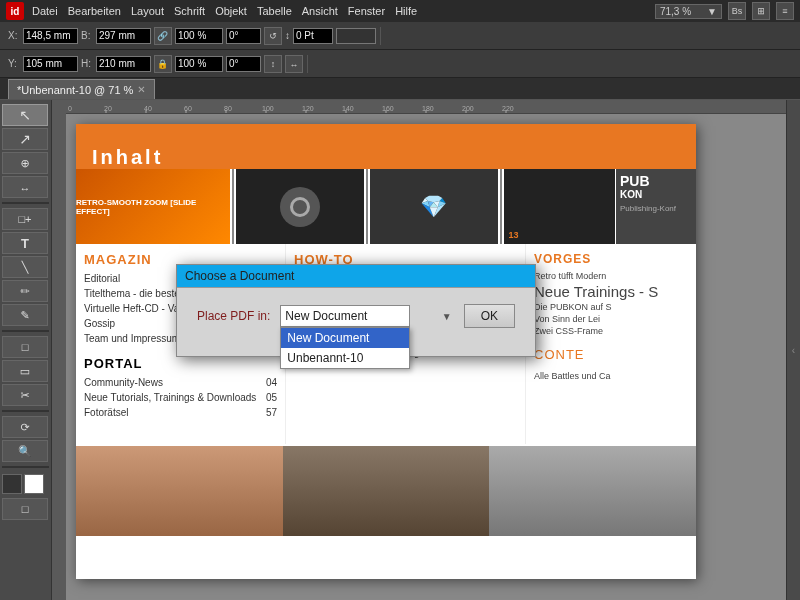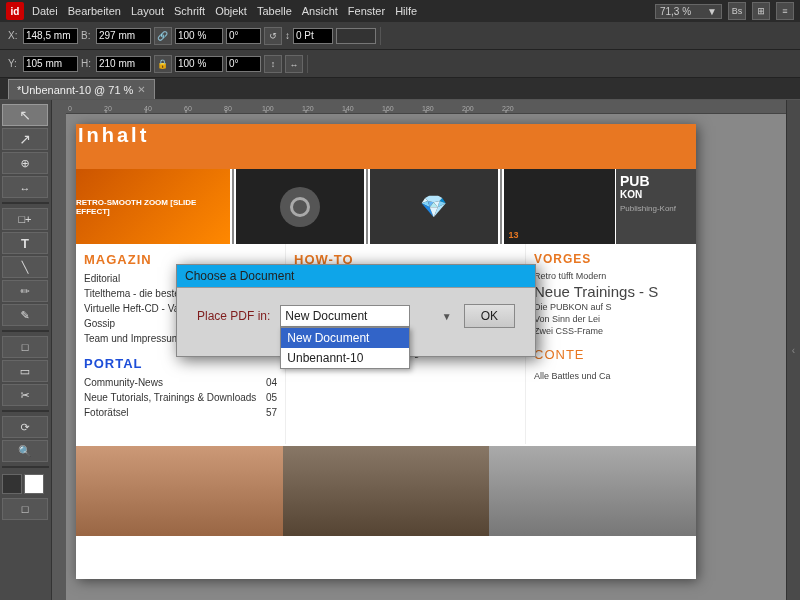--- a/index.html
+++ b/index.html
@@ -464,21 +464,21 @@
     <div class="ruler-v">
       <svg width="14" height="500">
         <rect width="14" height="500" fill="#5a5a5a"></rect>
       </svg>
     </div>
 
     <div class="doc-canvas">
 
       <div style="position:absolute;top:10px;left:10px;width:620px;height:455px;background:white;box-shadow:2px 2px 12px rgba(0,0,0,0.5)">
 
-        <div style="background:#e87722;height:45px;display:flex;align-items:flex-start;padding:0 2px">
+        <div style="background:#e87722;height:45px;display:flex;align-items:flex-end;padding:0 16px">
           <span style="color:white;font-size:20px;font-weight:bold;letter-spacing:3px">Inhalt</span>
         </div>
 
         <div style="display:flex;height:75px;gap:2px;padding:0">
           <div style="flex:1.2;background:linear-gradient(135deg,#cc5500,#ff8800);display:flex;align-items:center;justify-content:center;color:white;font-size:8px;font-weight:bold">RETRO-SMOOTH ZOOM [SLIDE EFFECT]</div>
           <div style="width:2px;background:#888"></div>
           <div style="flex:1;background:#222;display:flex;align-items:center;justify-content:center">
             <div style="width:40px;height:40px;background:#555;border-radius:50%;display:flex;align-items:center;justify-content:center">
               <div style="width:20px;height:20px;border:3px solid #aaa;border-radius:50%"></div>
             </div>
@@ -516,21 +516,21 @@
             <div style="display:flex;justify-content:space-between;font-size:10px;padding:2px 0;color:#333">
               <span>Gossip</span>
                 <span>80</span>
             </div>
             <div style="display:flex;justify-content:space-between;font-size:10px;padding:2px 0;color:#333">
               <span>Team und Impressum</span>
                 <span>83</span>
             </div>
 
             <div style="margin-top:10px">
-              <div style="color:#1d4ed8;font-size:13px;font-weight:bold;letter-spacing:1px;margin-bottom:4px">PORTAL</div>
+              <div style="color:#000000;font-size:13px;font-weight:bold;letter-spacing:1px;margin-bottom:4px">PORTAL</div>
               <div style="display:flex;justify-content:space-between;font-size:10px;padding:2px 0;color:#333">
                 <span>Community-News</span>
                   <span>04</span>
               </div>
               <div style="display:flex;justify-content:space-between;font-size:10px;padding:2px 0;color:#333">
                 <span>Neue Tutorials, Trainings &amp; Downloads</span>
                   <span>05</span>
               </div>
               <div style="display:flex;justify-content:space-between;font-size:10px;padding:2px 0;color:#333">
                 <span>Fotorätsel</span>

